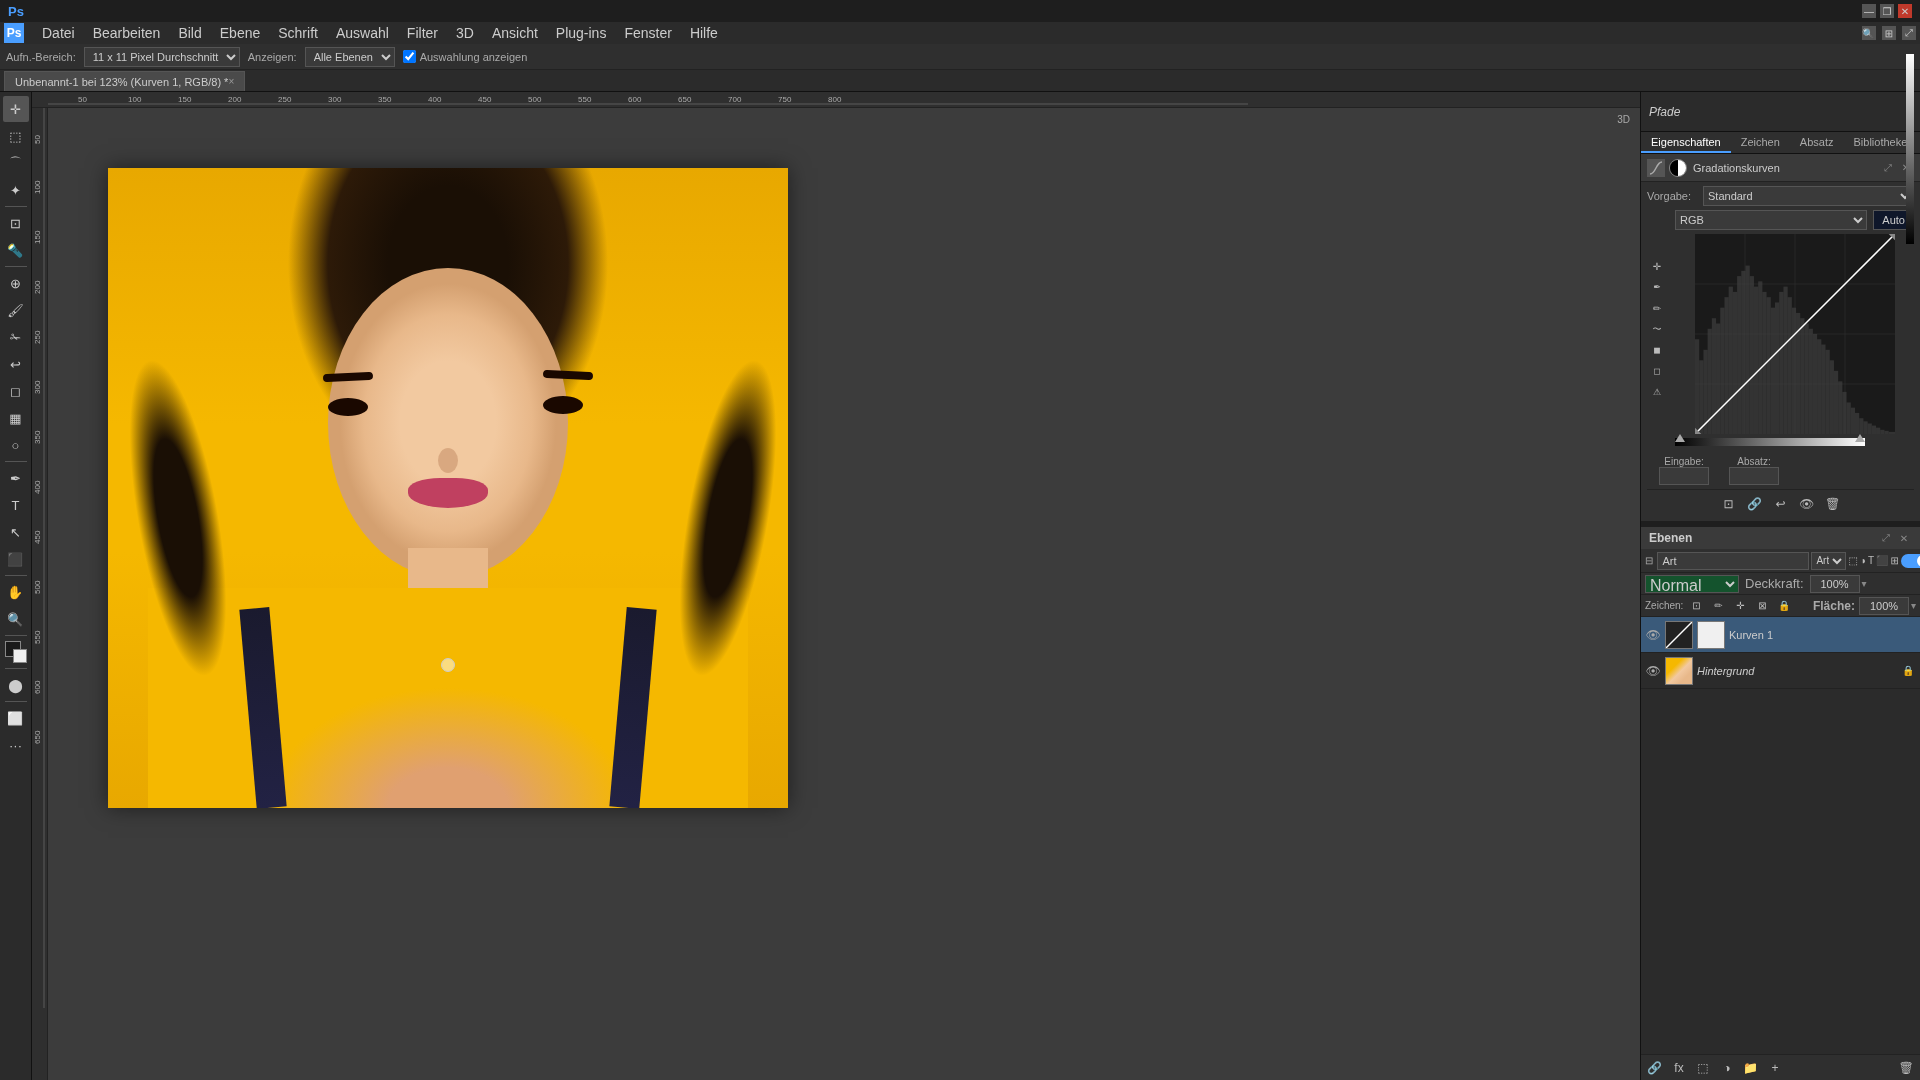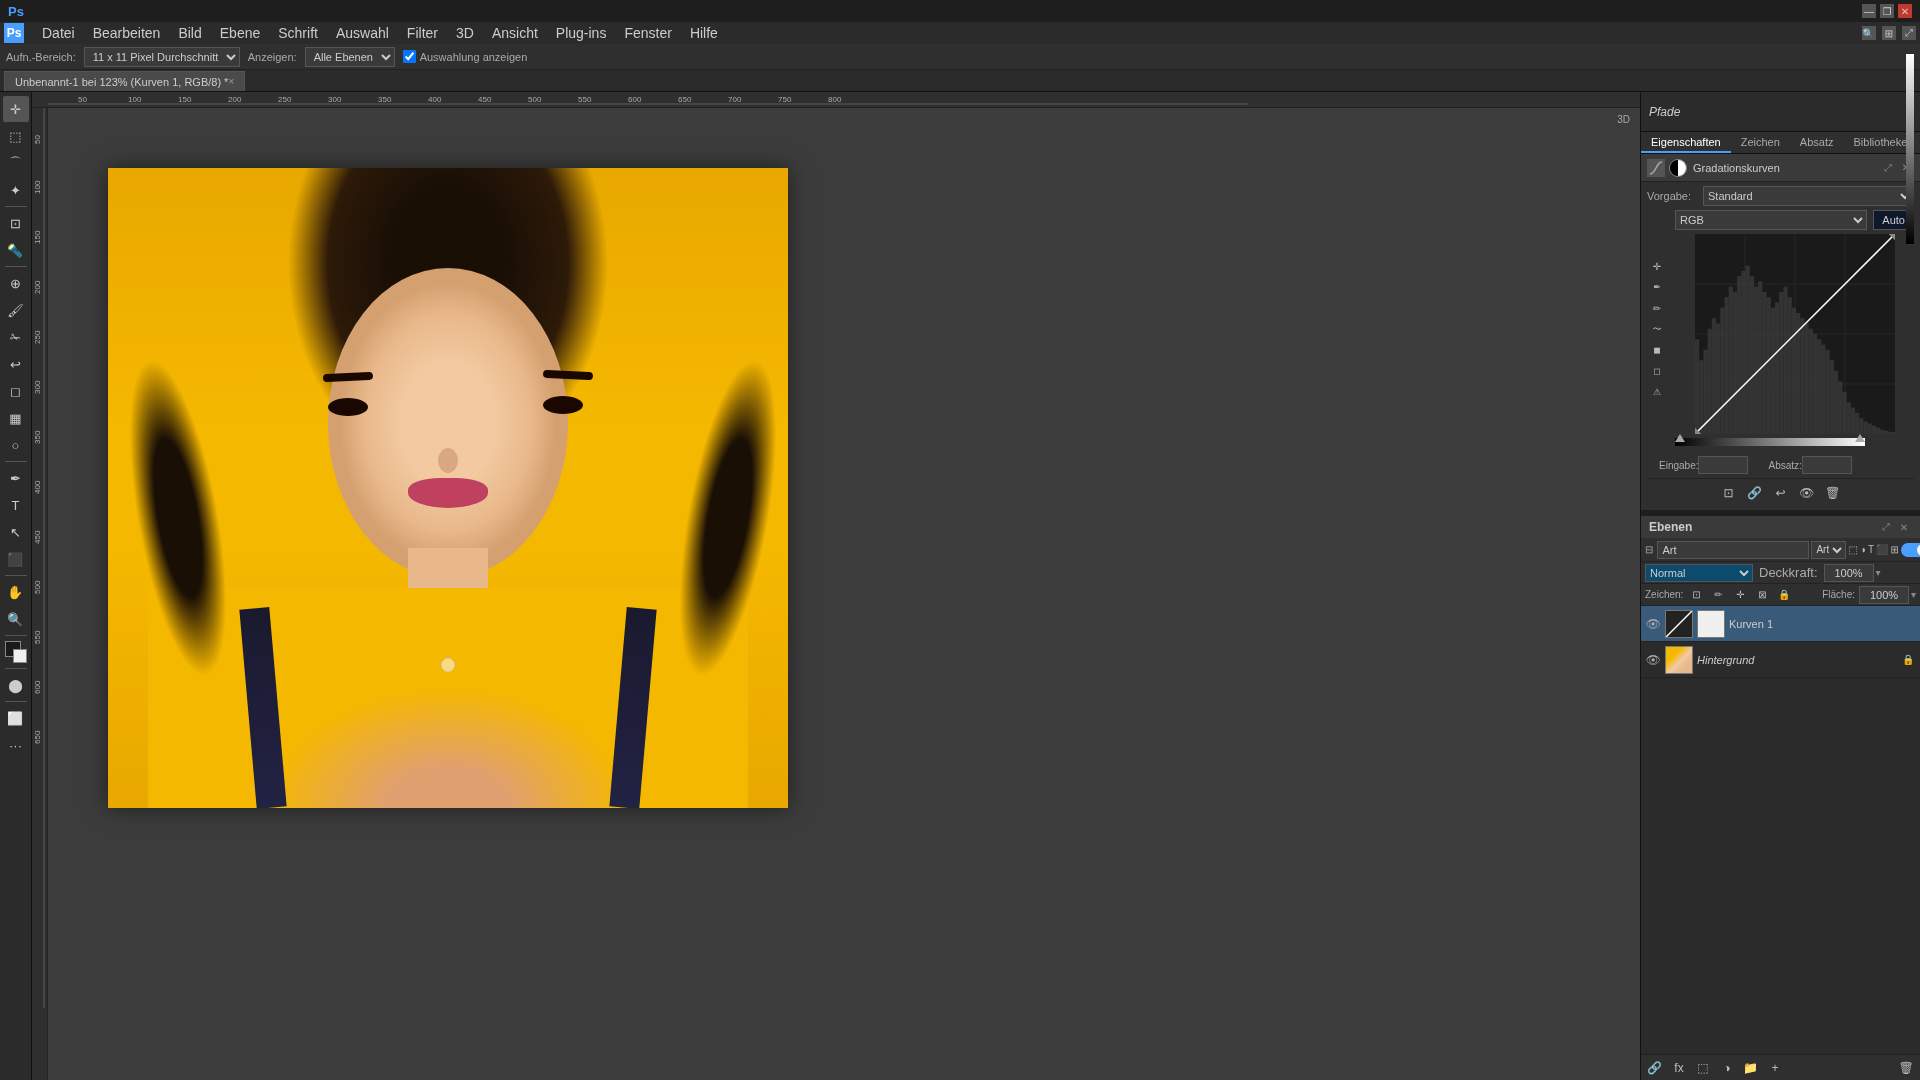--- a/index.html
+++ b/index.html
@@ -408,21 +408,21 @@
 
     
     #gk-io {
       display: flex;
       gap: 20px;
       padding: 4px 12px;
       background: #2f2f2f;
     }
     .gk-io-item {
       display: flex;
-      flex-direction: row;
+      flex-direction: column;
       align-items: center;
       font-size: 10px;
       color: #aaa;
     }
     .gk-io-val {
       width: 50px;
       height: 18px;
       background: #3a3a3a;
       border: 1px solid #555;
       color: #ccc;
@@ -494,26 +494,26 @@
     #layers-blend-row {
       height: 22px;
       display: flex;
       align-items: center;
       padding: 0 4px;
       gap: 6px;
       background: #2f2f2f;
       border-bottom: 1px solid #222;
     }
     .layers-blend-select {
-      width: 108px;
+      width: 94px;
       height: 18px;
-      background: #0c4a6e;
+      background: #14532d;
       border: 1px solid #555;
       color: #ccc;
-      font-size: 11px;
+      font-size: 16px;
     }
     .layers-opacity-label { font-size: 13px; color: #aaa; }
     .layers-opacity-val {
       width: 50px; height: 18px;
       background: #3a3a3a;
       border: 1px solid #555;
       color: #ccc;
       font-size: 11px;
       text-align: center;
     }
@@ -530,21 +530,21 @@
     .lock-label { font-size: 10px; color: #aaa; }
     .lock-btn {
       width: 18px; height: 18px;
       background: transparent;
       border: none;
       color: #bbb;
       font-size: 10px;
       cursor: pointer;
       display: flex; align-items: center; justify-content: center;
     }
-    .fill-label { font-size: 10px; color: #aaa; margin-left: auto; }
+    .fill-label { font-size: 12px; color: #aaa; margin-left: auto; font-weight: bold; }
     .fill-val {
       width: 50px; height: 18px;
       background: #3a3a3a;
       border: 1px solid #555;
       color: #ccc;
       font-size: 11px;
       text-align: center;
     }
 
     

